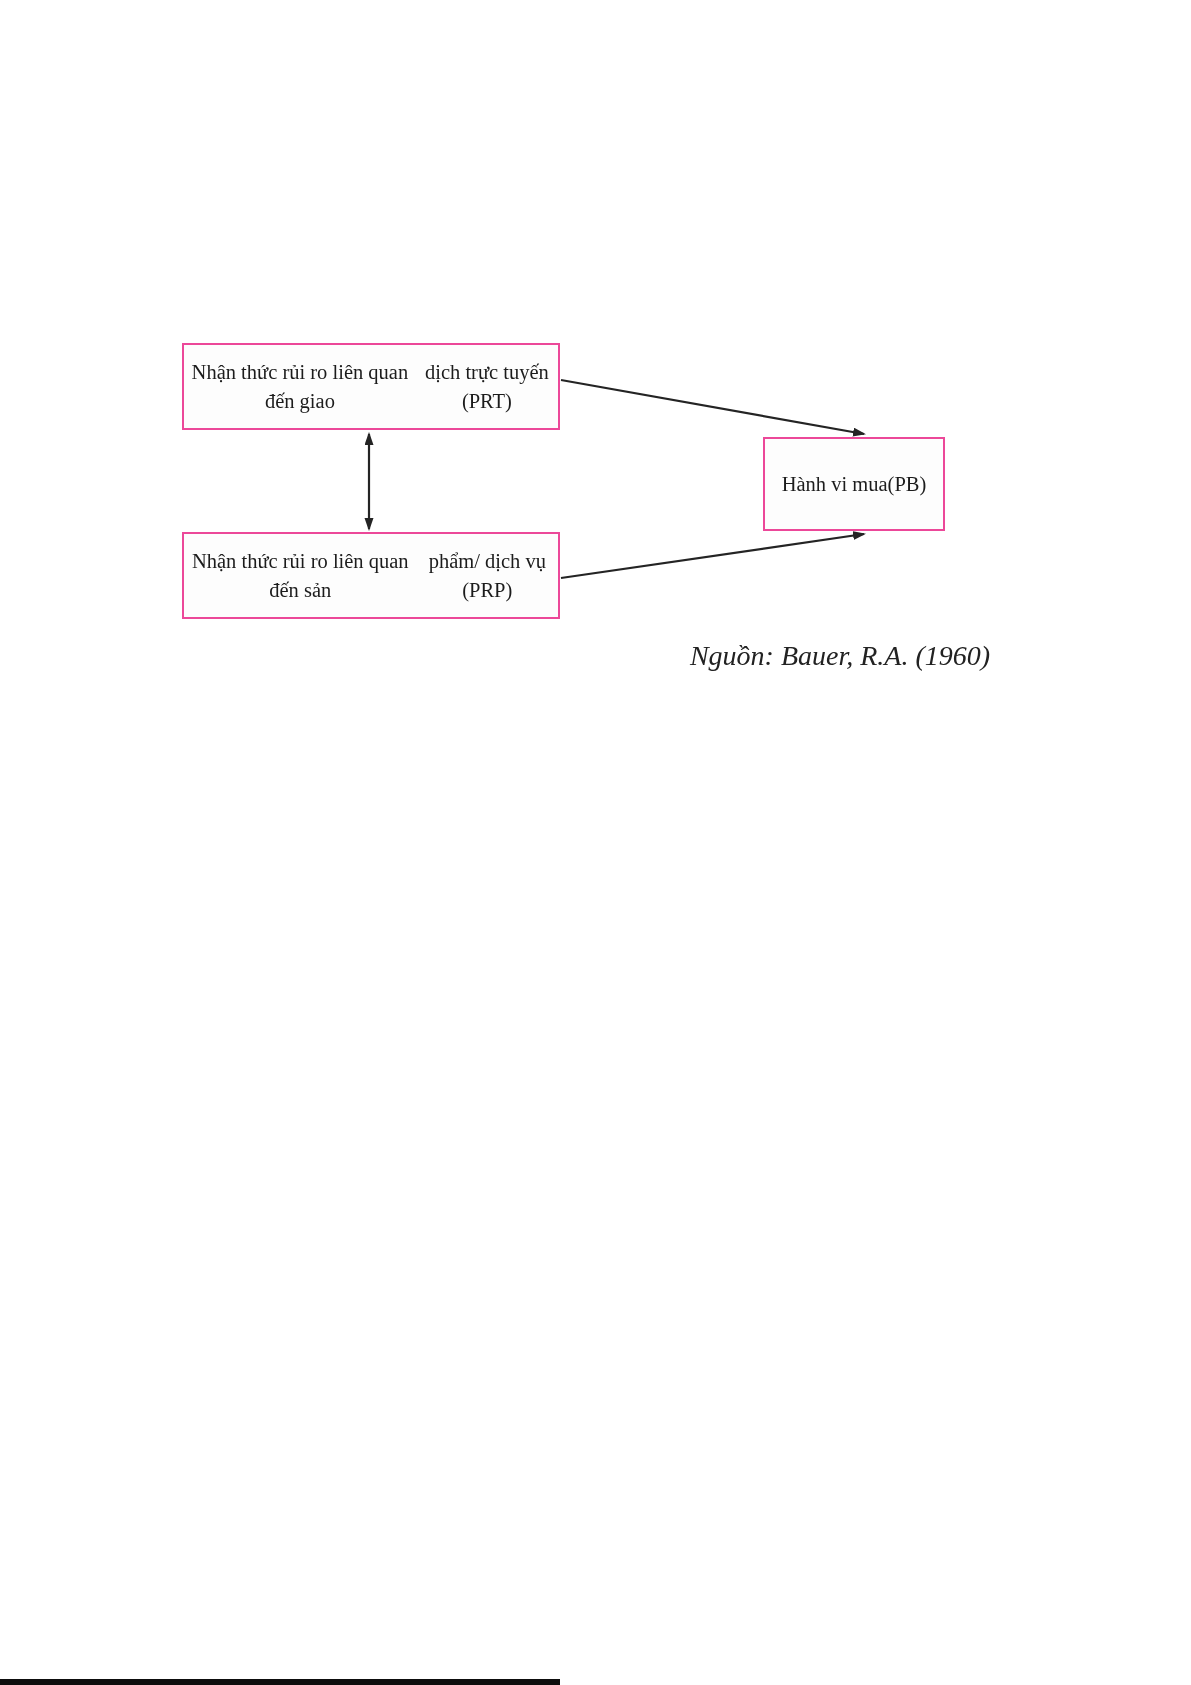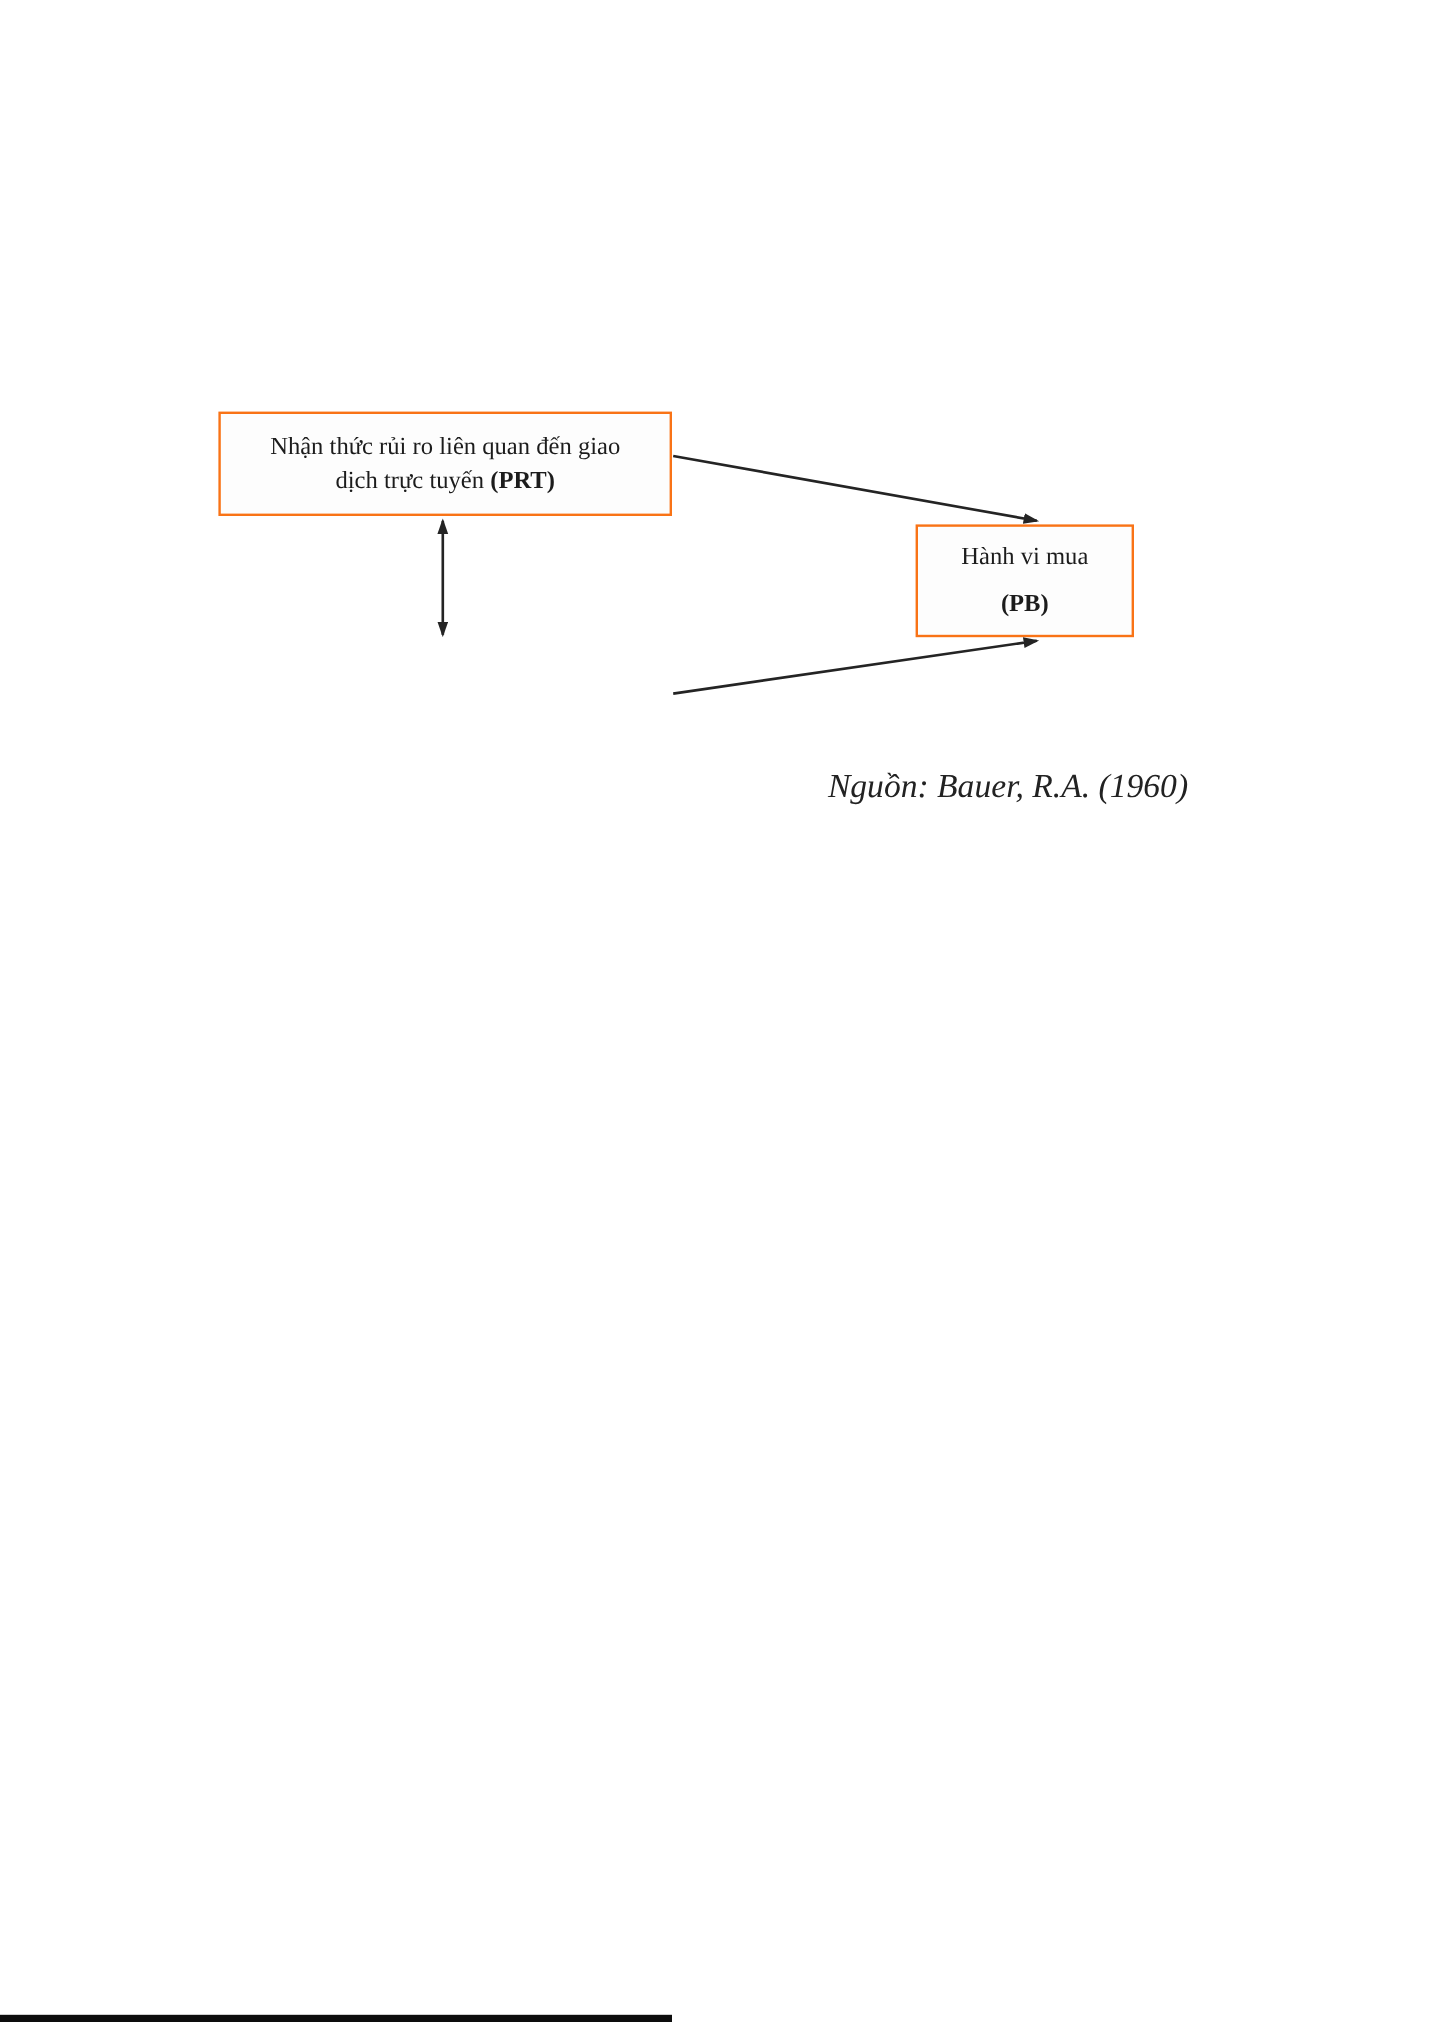--- a/index.html
+++ b/index.html
@@ -12,37 +12,37 @@
     width: 1191px;
     height: 1685px;
     background: #ffffff;
     font-family: "Liberation Serif", "DejaVu Serif", serif;
     color: #1c1c1c;
     overflow: hidden;
   }
   .node {
     position: absolute;
     box-sizing: border-box;
-    border: 2px solid #f97316;
+    border: 2px solid #ec4899;
     background: #fdfdfd;
     display: flex;
-    flex-direction: column;
+    flex-direction: row;
     align-items: center;
     justify-content: center;
     text-align: center;
     font-size: 20.5px;
     line-height: 29px;
     color: #1c1c1c;
   }
   #node-prt { left: 182px; top: 343px; width: 378px; height: 87px; }
   #node-prp { left: 182px; top: 532px; width: 378px; height: 87px; }
   #node-pb  { left: 763px; top: 437px; width: 182px; height: 94px; }
   #node-pb .node-line { line-height: 27px; }
   #node-pb .gap { height: 12px; }
-  .node b { font-weight: bold; }
+  .node b { font-weight: normal; }
   #edges-svg {
     position: absolute;
     left: 0; top: 0;
     width: 1191px;
     height: 1685px;
     pointer-events: none;
   }
   #edges-svg line { stroke: #242424; stroke-width: 2.2px; }
   #caption {
     position: absolute;
@@ -67,20 +67,24 @@
 </head>
 <body>
 
 <div id="page">
 
   <div class="node" id="node-prt">
     <div class="node-line">Nhận thức rủi ro liên quan đến giao</div>
     <div class="node-line"><span>dịch trực tuyến </span><b>(PRT)</b></div>
   </div>
 
+  <div class="node" id="node-prp">
+    <div class="node-line">Nhận thức rủi ro liên quan đến sản</div>
+    <div class="node-line"><span>phẩm/ dịch vụ </span><b>(PRP)</b></div>
+  </div>
 
   <div class="node" id="node-pb">
     <div class="node-line">Hành vi mua</div>
     <div class="gap"></div>
     <div class="node-line"><b>(PB)</b></div>
   </div>
 
   <svg id="edges-svg" viewBox="0 0 1191 1685" xmlns="http://www.w3.org/2000/svg">
     <defs>
       <marker id="arrow-head" markerWidth="13" markerHeight="10" refX="11" refY="4.5" orient="auto-start-reverse" markerUnits="userSpaceOnUse">

